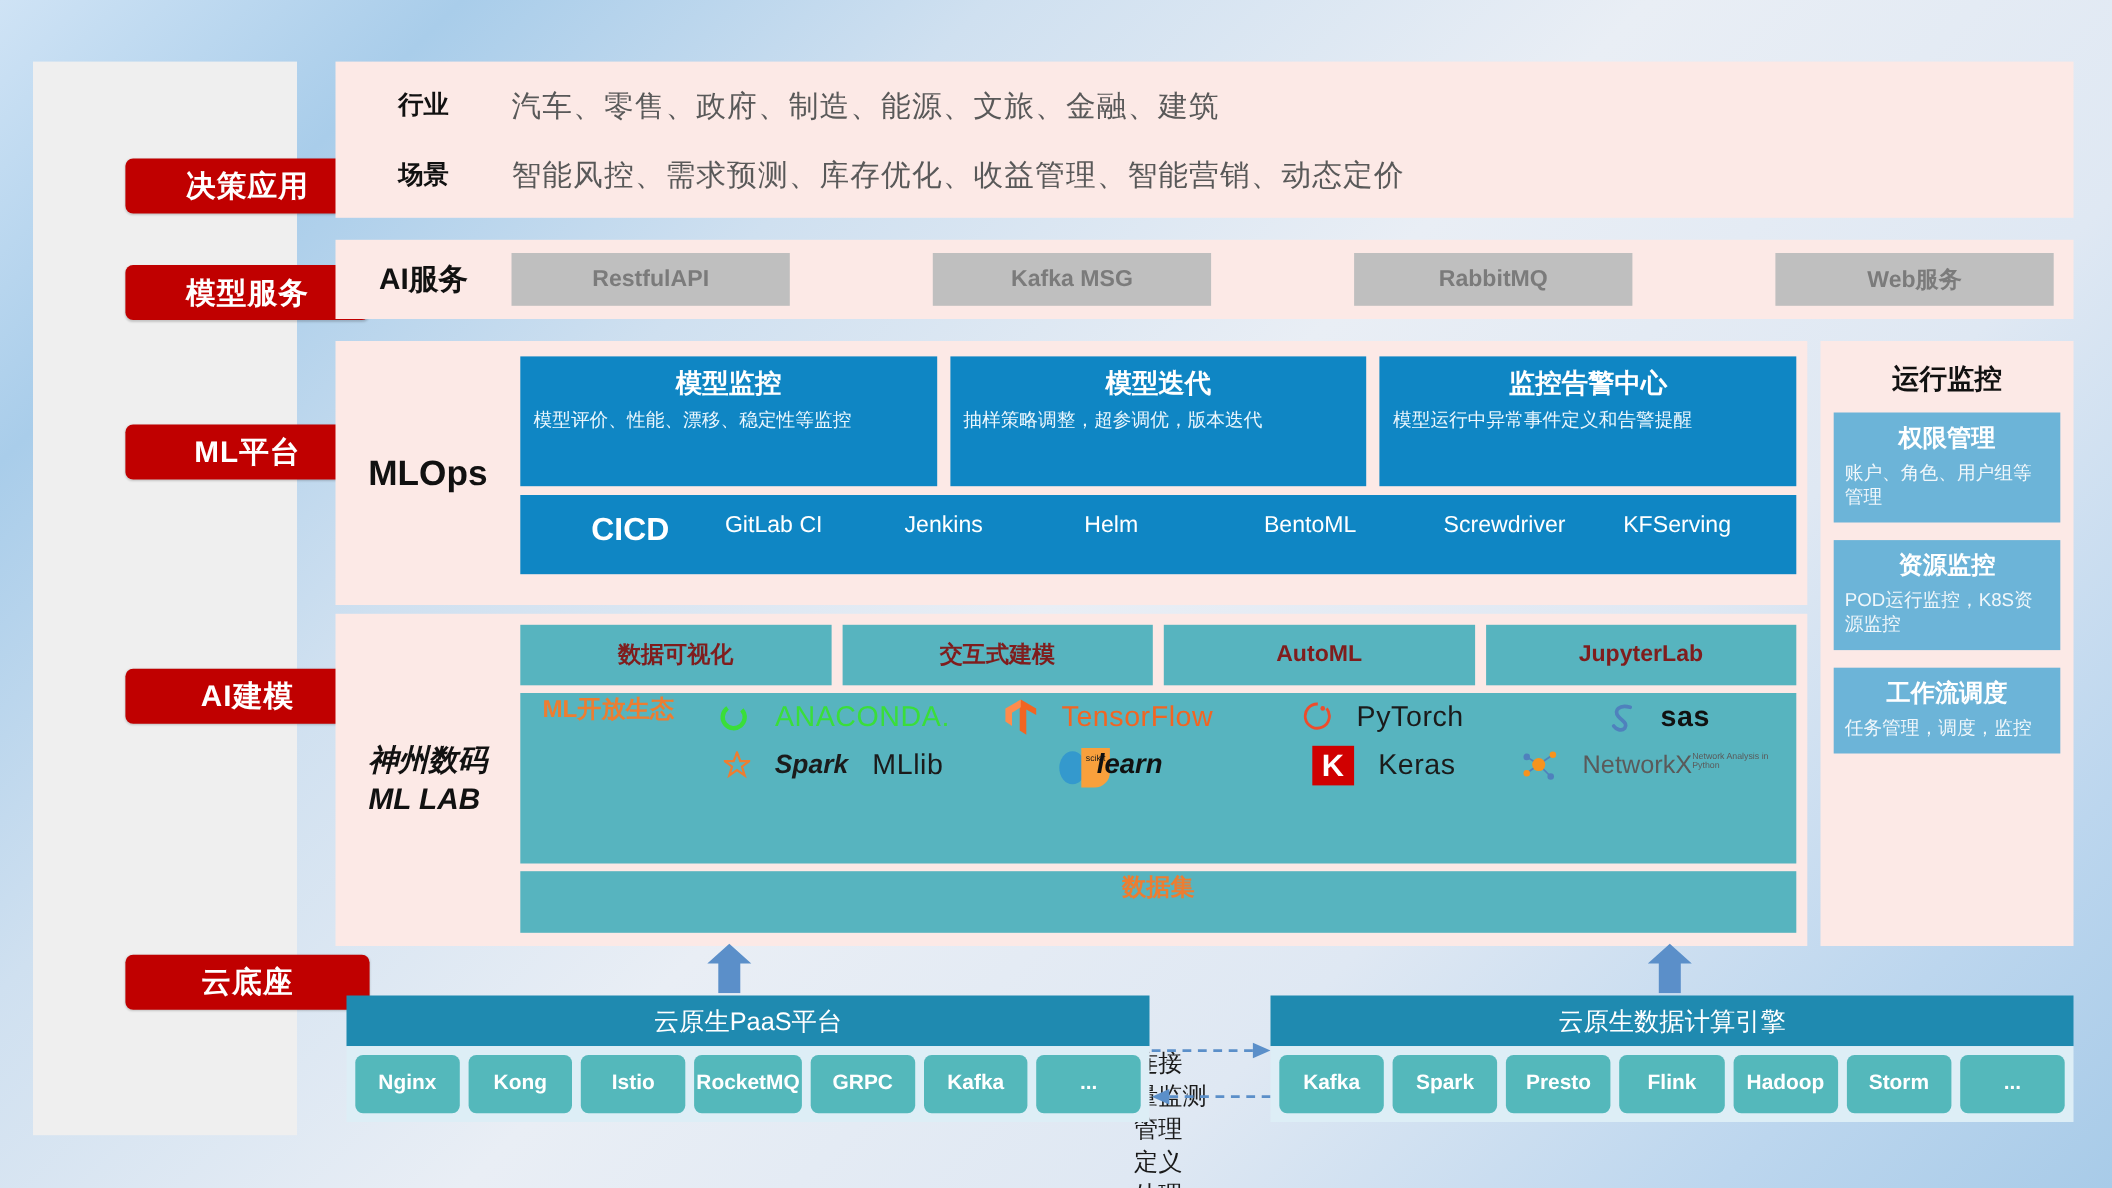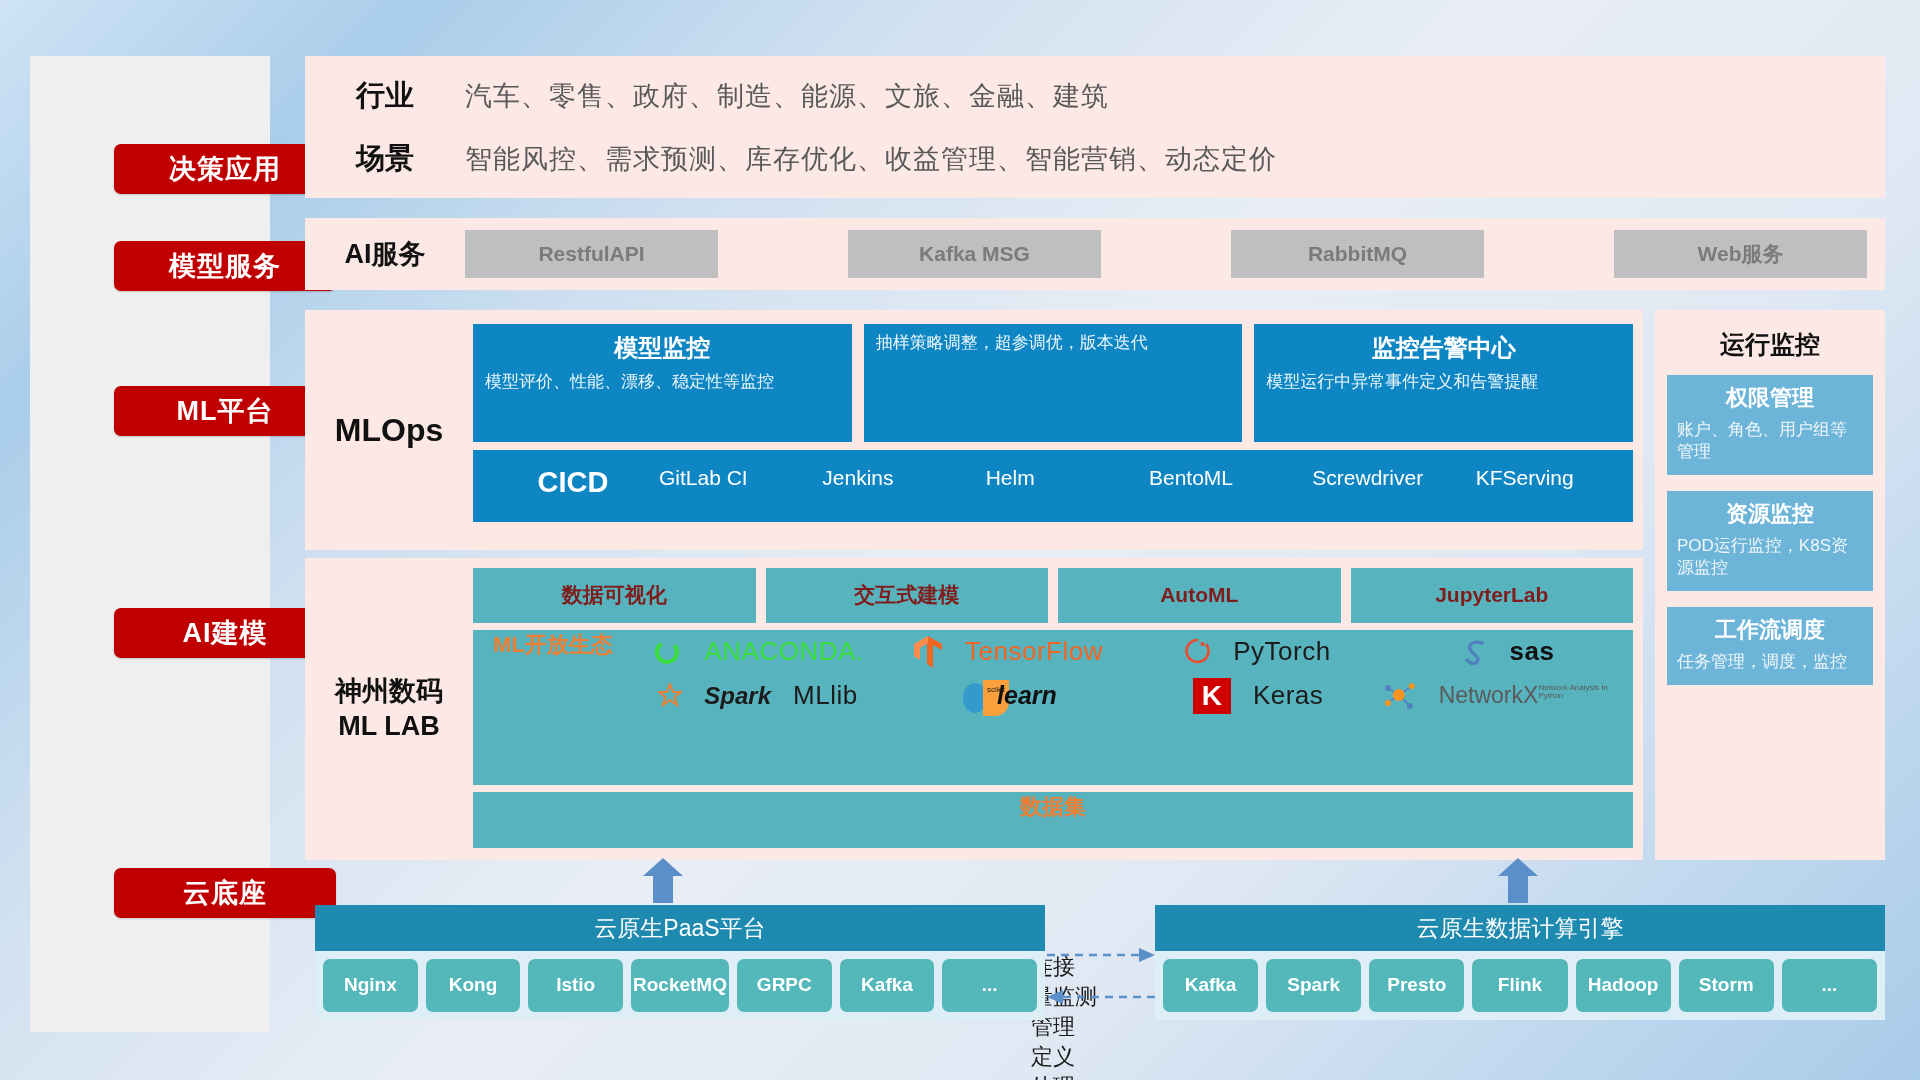--- a/index.html
+++ b/index.html
@@ -31,21 +31,21 @@
   .band {
     background:#fce9e6;
     position:absolute; left:305px;
     width:1580px;
   }
 
   
   #band-industry { top:56px; height:142px; }
   .ind-row { display:flex; align-items:center; height:63px; }
   .ind-label {
-    width:160px; text-align:center; font-weight:bold; font-size:29px; color:#111;
+    width:160px; text-align:center; font-weight:bold; font-size:23px; color:#111;
     flex:0 0 160px;
   }
   .ind-text { font-size:27px; color:#595959; letter-spacing:1px; }
 
   
   #band-ai { top:218px; height:72px; display:flex; align-items:center; }
   .ai-label { width:160px; text-align:center; font-weight:bold; font-size:27px; color:#111; flex:0 0 160px;}
   .ai-items { flex:1; display:flex; gap:0; justify-content:space-between; padding-right:18px;}
   .ai-chip {
     width:253px; height:48px; background:#bfbfbf; color:#7b7b7b;
@@ -83,21 +83,21 @@
   }
   .mon-title { text-align:center; font-size:25px; font-weight:bold; color:#111; margin:8px 0 14px; }
   .mon-card { background:#6cb4d8; margin-bottom:16px; padding:8px 10px 12px; }
   .mon-card h5 { font-size:22px; font-weight:bold; color:#fff; text-align:center; margin-bottom:6px; }
   .mon-card p { font-size:17px; color:#f0f7fb; line-height:1.3; }
 
   
   #band-mllab { top:558px; height:302px; width:1338px; display:flex; }
   .lab-label {
     width:168px; flex:0 0 168px; display:flex; align-items:center; justify-content:center;
-    font-weight:bold; font-size:27px; color:#111; text-align:center; line-height:1.28;
+    font-weight:bold; font-size:27px; color:#111; text-align:left; line-height:1.28;font-style:italic;
   }
   .lab-right { flex:1; padding:10px 10px 12px 0; display:flex; flex-direction:column; gap:7px;}
   .lab-tabs { display:flex; gap:10px; height:56px; }
   .lab-tab {
     flex:1; background:#57b4bf; color:#7f1d1d; font-weight:bold; font-size:21px;
     display:flex; align-items:center; justify-content:center;text-align:right;
   }
   .lab-eco { background:#57b4bf; height:158px; display:flex; align-items:flex-start; }
   .eco-label { width:160px; flex:0 0 160px; text-align:center; color:#ed7d31; font-weight:bold; font-size:22px; }
   .eco-logos { flex:1; display:grid; grid-template-columns:repeat(4,1fr); grid-template-rows:1fr 1fr; align-items:center; }
@@ -160,20 +160,21 @@
 
   <div class="band" id="band-mlops">
     <div class="mlops-label">MLOps</div>
     <div class="mlops-right">
       <div class="mlops-cards">
         <div class="mlops-card">
           <h4>模型监控</h4>
           <p>模型评价、性能、漂移、稳定性等监控</p>
         </div>
         <div class="mlops-card">
+          <h4>模型迭代</h4>
           <p>抽样策略调整，超参调优，版本迭代</p>
         </div>
         <div class="mlops-card">
           <h4>监控告警中心</h4>
           <p>模型运行中异常事件定义和告警提醒</p>
         </div>
       </div>
       <div class="cicd-bar">
         <div class="cicd-title">CICD</div>
         <div class="cicd-item">GitLab CI</div>

